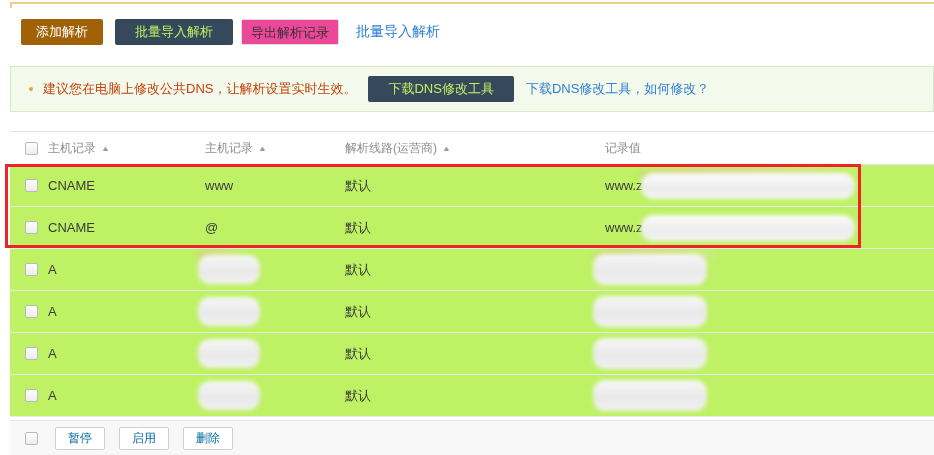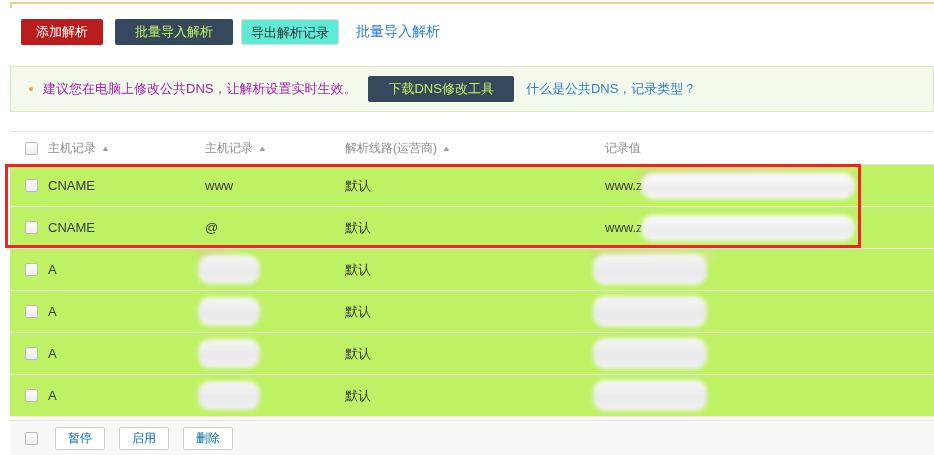--- a/index.html
+++ b/index.html
@@ -10,30 +10,30 @@
     -webkit-font-smoothing:antialiased;
   }
   
   .topline{position:absolute;left:10px;right:0;top:2px;height:2px;background:#e9d189;}
   .topline-tick{position:absolute;left:10px;top:2px;width:2px;height:6px;background:#e9d189;}
 
   
   .toolbar{position:absolute;left:21px;top:19px;display:flex;align-items:center;}
   .btn{height:26px;line-height:26px;font-size:13px;border-radius:2px;cursor:pointer;
        display:inline-block;text-align:center;box-sizing:border-box;white-space:nowrap;}
-  .btn-red{background:#b91c1c;color:#fff;padding:0 15px;}
+  .btn-red{background:#a16207;color:#fff;padding:0 15px;}
   .btn-dark{background:#36485c;color:#bef264;padding:0 20px;margin-left:12px;}
-  .btn-plain{background:#5eead4;color:#333;border:1px solid #dcdcdc;padding:0 9px;margin-left:8px;}
+  .btn-plain{background:#ec4899;color:#333;border:1px solid #dcdcdc;padding:0 9px;margin-left:8px;}
   .link{color:#2d7fd0;font-size:14px;text-decoration:none;cursor:pointer;margin-left:17px;}
 
   
   .notice{position:absolute;left:10px;right:0;top:66px;height:46px;box-sizing:border-box;
           background:#f4faeb;border:1px solid #d8e9c3;display:flex;align-items:center;}
   .bullet{width:4px;height:4px;border-radius:50%;background:#e2a33d;margin:0 10px 0 18px;flex:0 0 auto;}
-  .notice-text{font-size:13px;color:#a21caf;}
+  .notice-text{font-size:13px;color:#c2410c;}
   .notice .btn-dark{}
   .notice .link{margin-left:12px;font-size:13px;}
 
   
   .table{position:absolute;left:10px;right:0;top:131px;border-top:1px solid #e4e4e4;}
   .header-row,.tr{display:grid;grid-template-columns:38px 157px 140px 260px 1fr;align-items:center;}
   .header-row{height:32px;border-bottom:1px solid #e2e2e2;color:#8c8c8c;font-size:12px;}
   .th{display:flex;align-items:center;cursor:pointer;}
   .sort{font-size:9px;color:#9a9a9a;margin-left:5px;transform:scaleY(.85);}
   .tr{height:41px;border-bottom:1px solid #e9e9e9;font-size:13px;color:#3b3b3b;background:#bef264;}
@@ -78,21 +78,21 @@
   <span class="btn btn-red">添加解析</span>
   <span class="btn btn-dark">批量导入解析</span>
   <span class="btn btn-plain">导出解析记录</span>
   <span class="link">批量导入解析</span>
 </div>
 
 <div class="notice">
   <span class="bullet"></span>
   <span class="notice-text">建议您在电脑上修改公共DNS，让解析设置实时生效。</span>
   <span class="btn btn-dark">下载DNS修改工具</span>
-  <span class="link">什么是公共DNS，记录类型？</span>
+  <span class="link">下载DNS修改工具，如何修改？</span>
 </div>
 
 <div class="table">
   <div class="header-row" id="header-row">
     <div class="cell cb-cell">
       <span class="cb"></span>
     </div>
   <div class="th cell">
         <span>主机记录</span>
         <span class="sort">▲</span>

